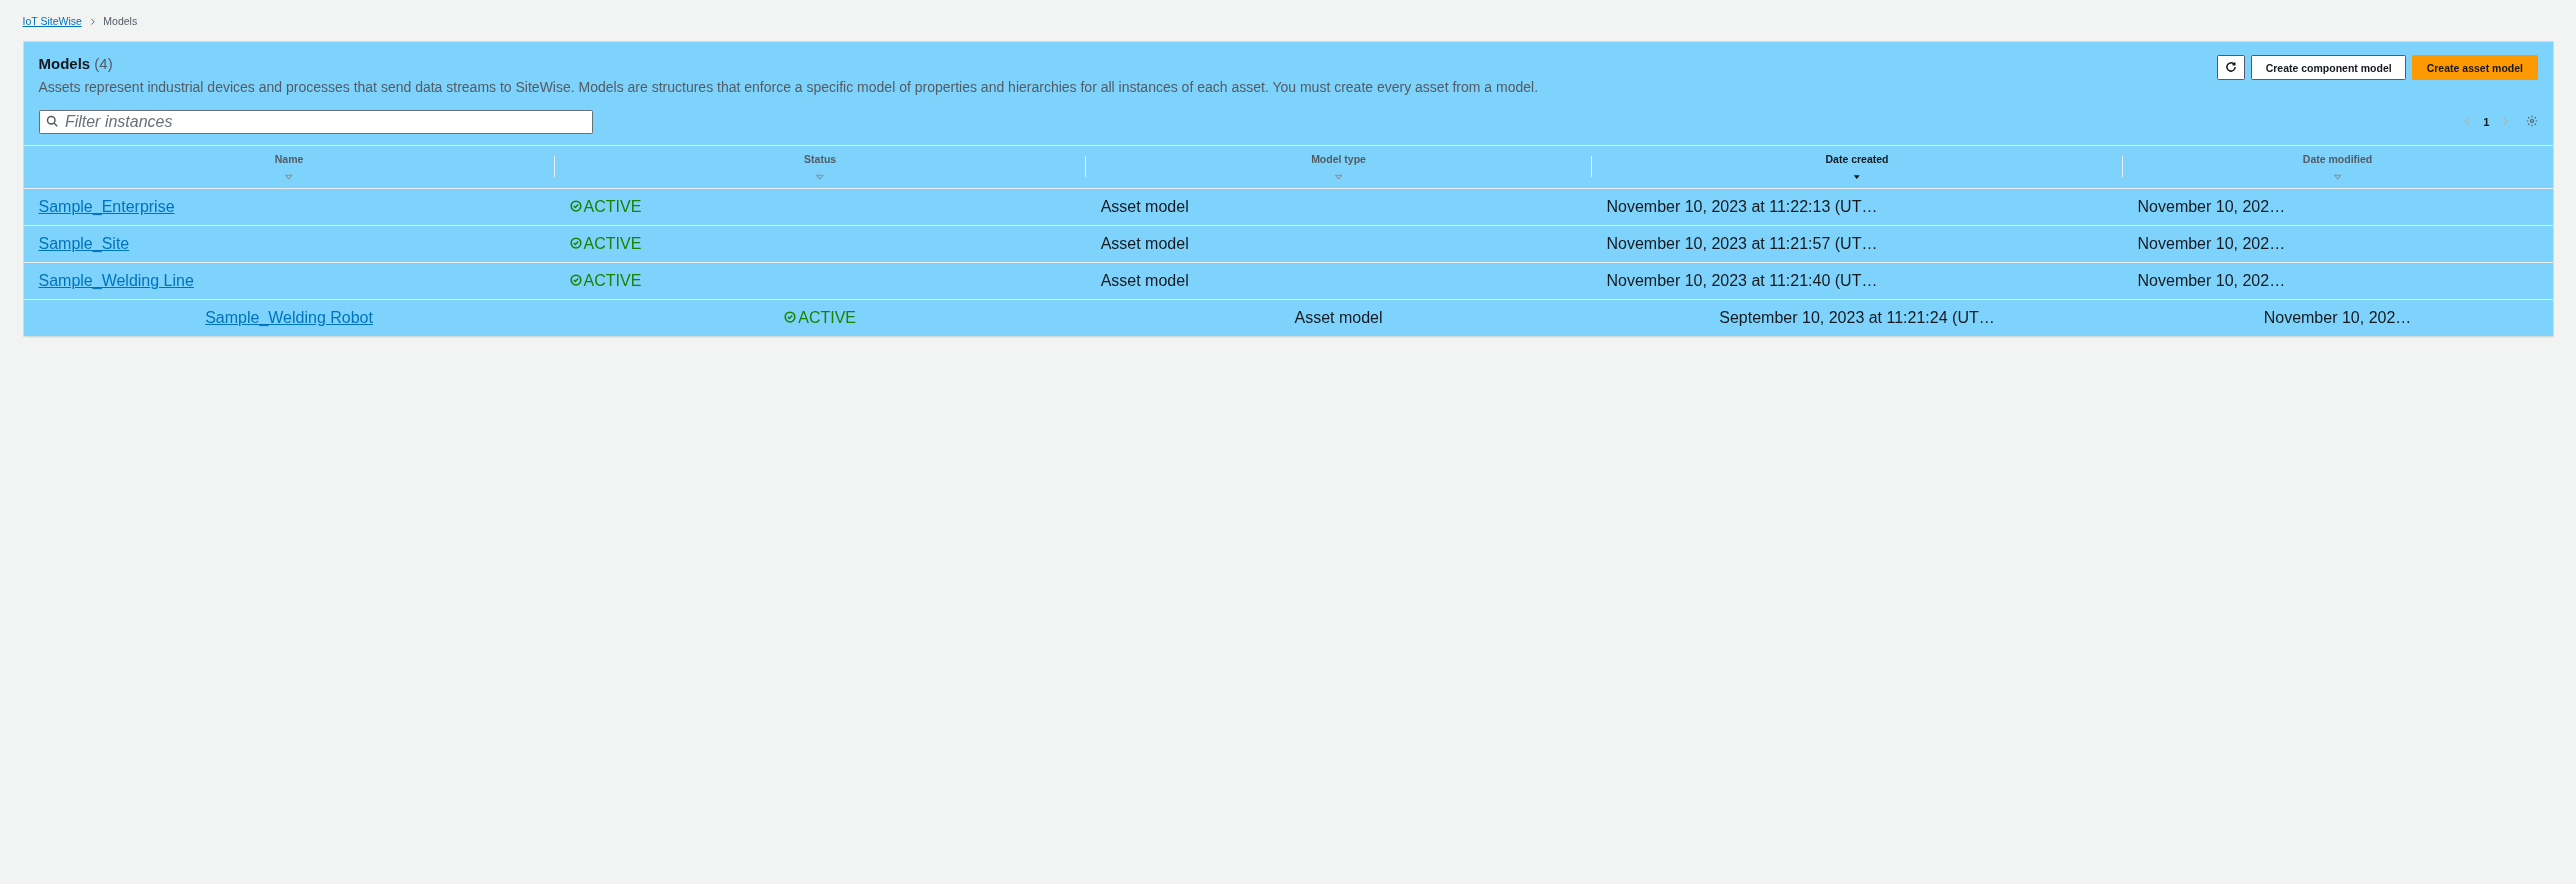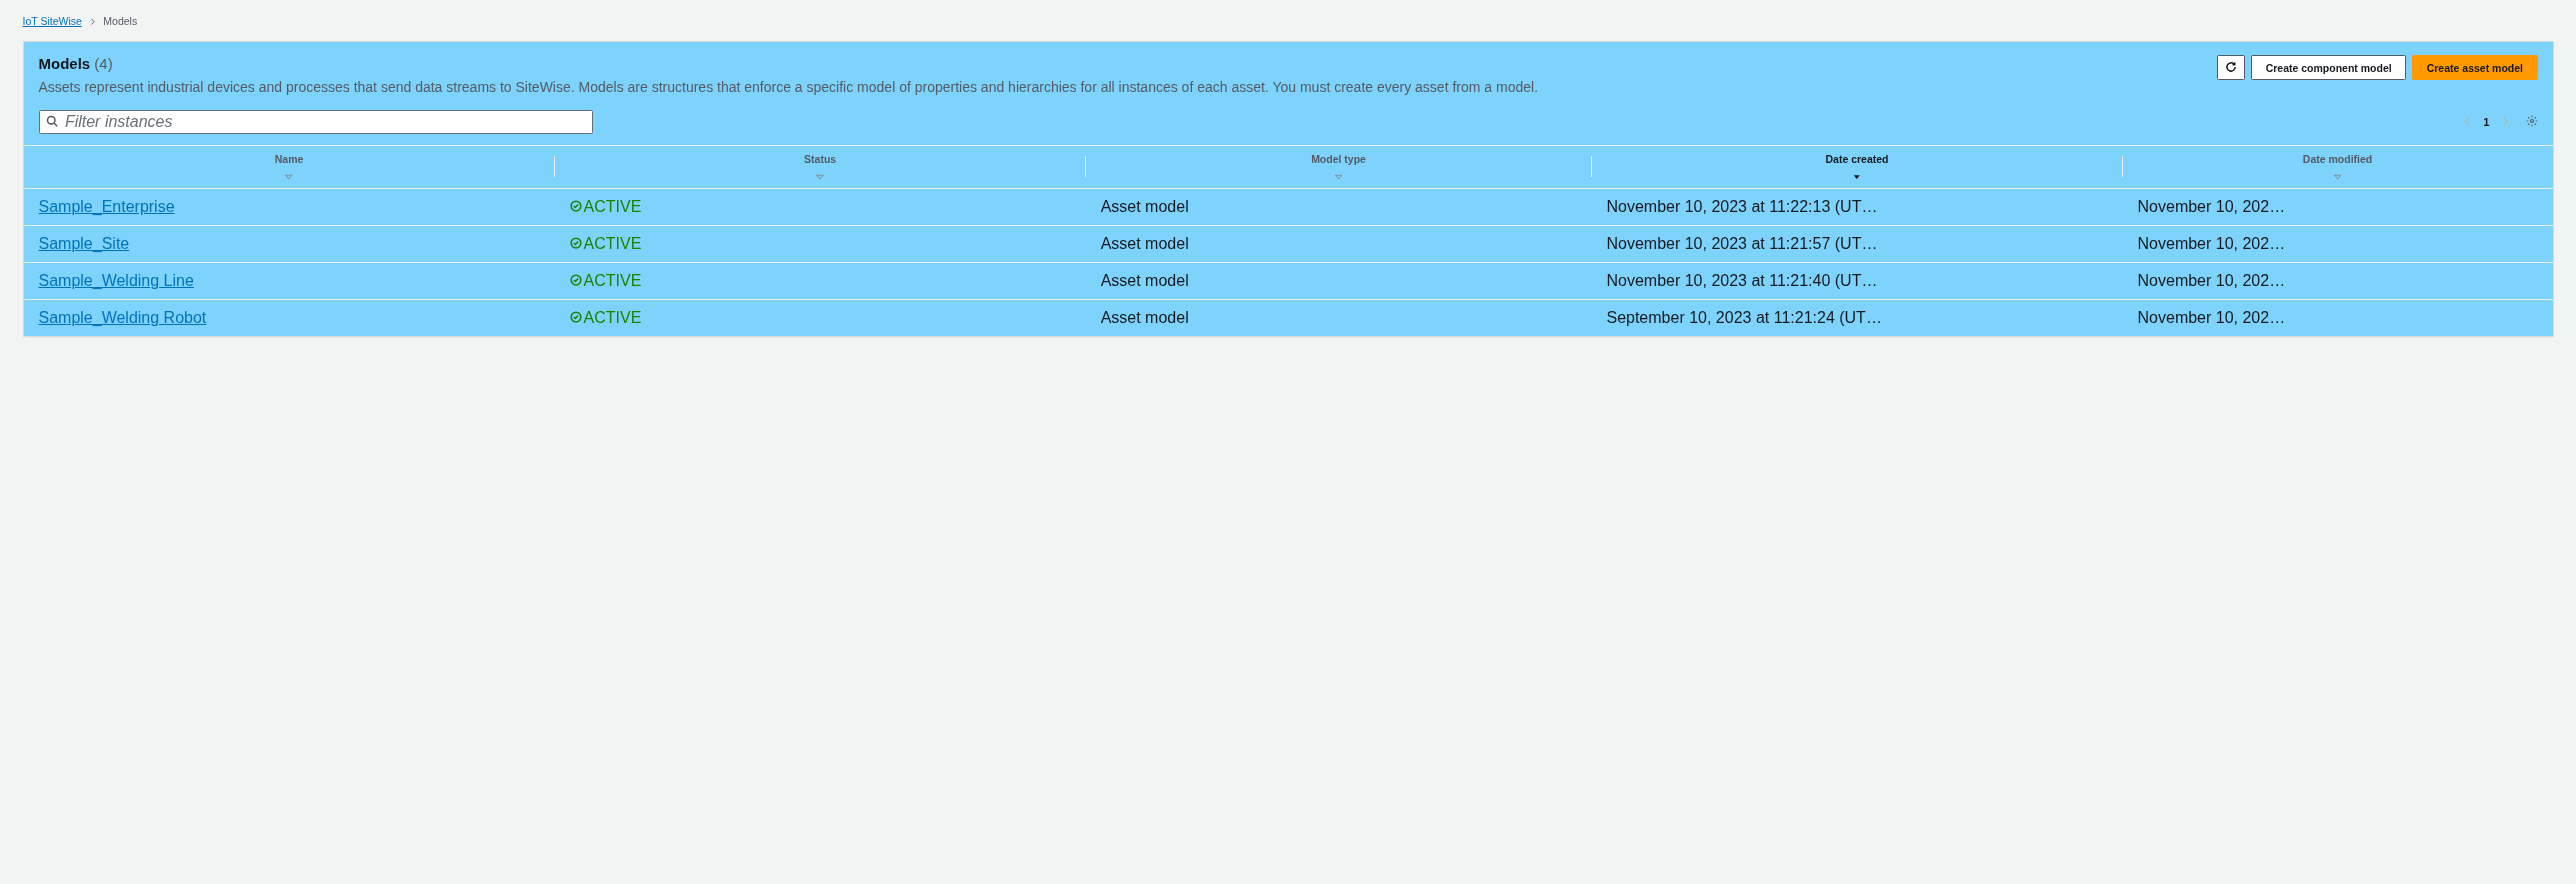--- a/index.html
+++ b/index.html
@@ -157,21 +157,21 @@
   tbody td {
     padding: 9px 15px;
     border-bottom: 0.7px solid #eaeded;
     font-size: 16px;
     color: #16191f;
     white-space: nowrap;
     overflow: hidden;
     text-overflow: ellipsis;
     max-width: 0;
   }
-  tbody tr:last-child td { border-bottom: none; }
+  tbody tr:last-child td { border-bottom: none; text-align: center; }
   .link {
     color: #0073bb;
     text-decoration: underline;
     cursor: pointer;
   }
   .status {
     display: inline-flex;
     align-items: center;
     gap: 2px;
     color: #1d8102;

